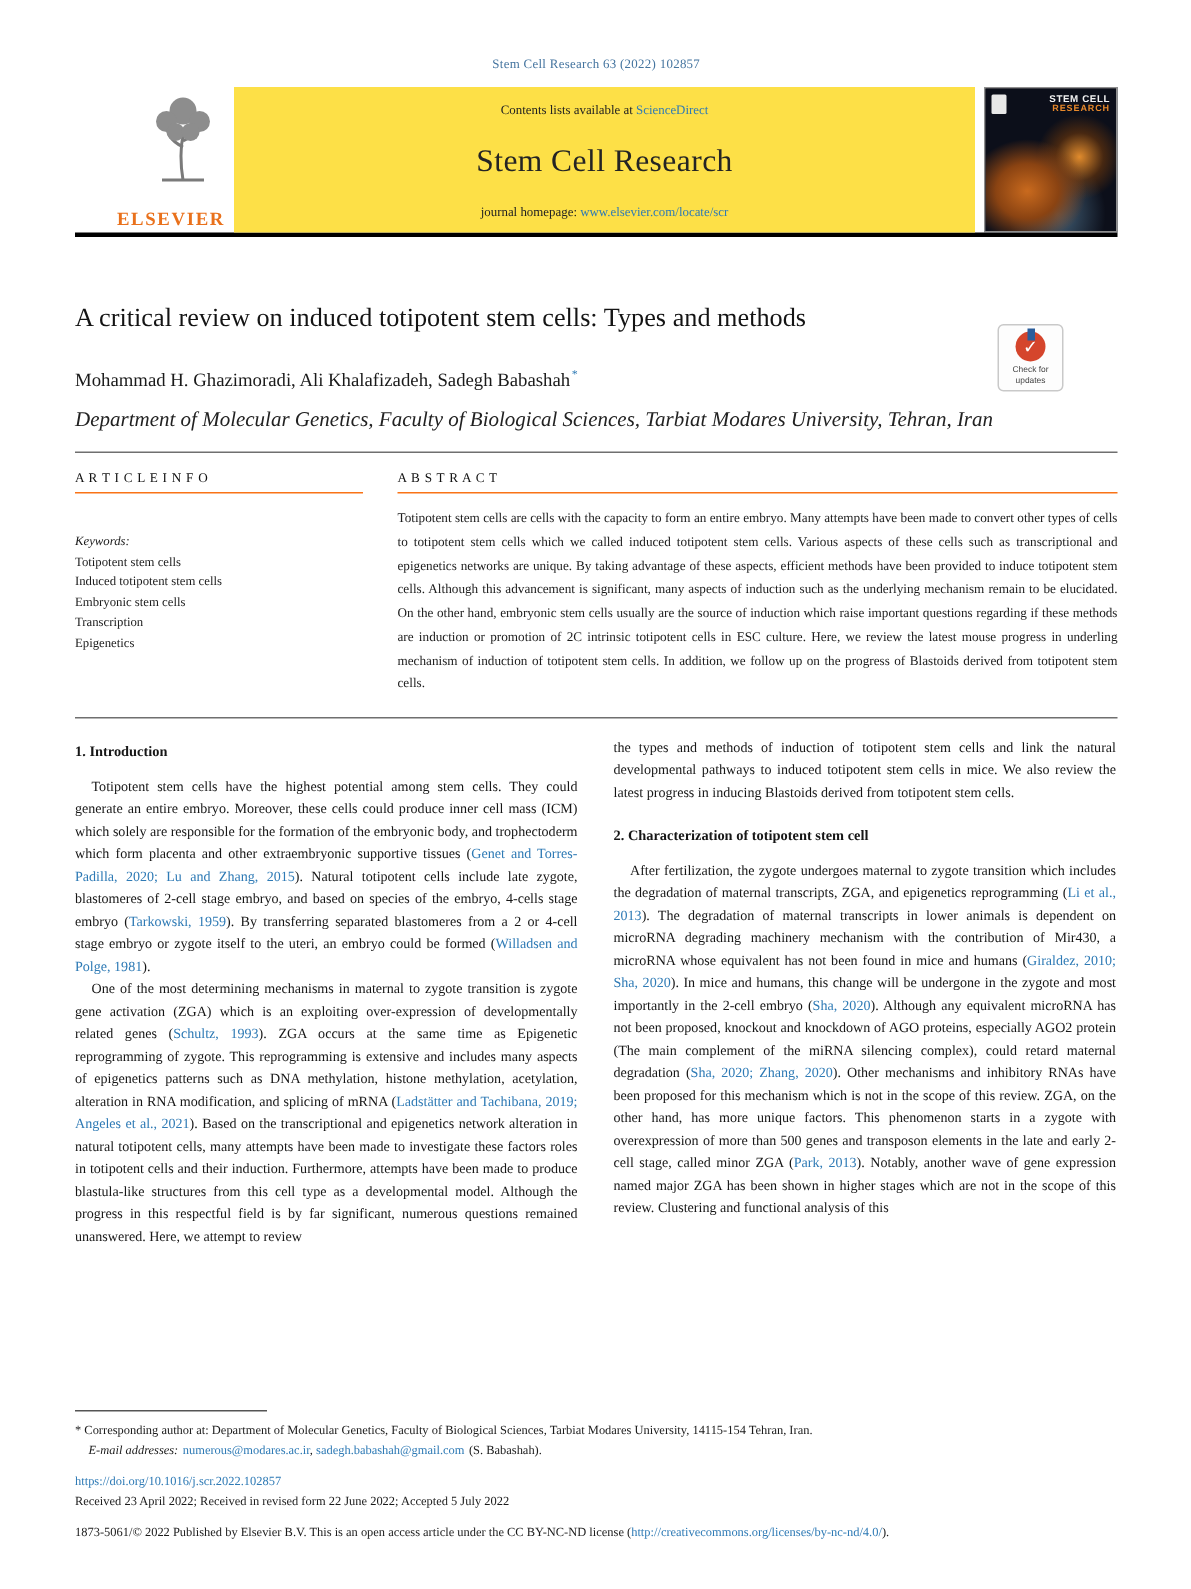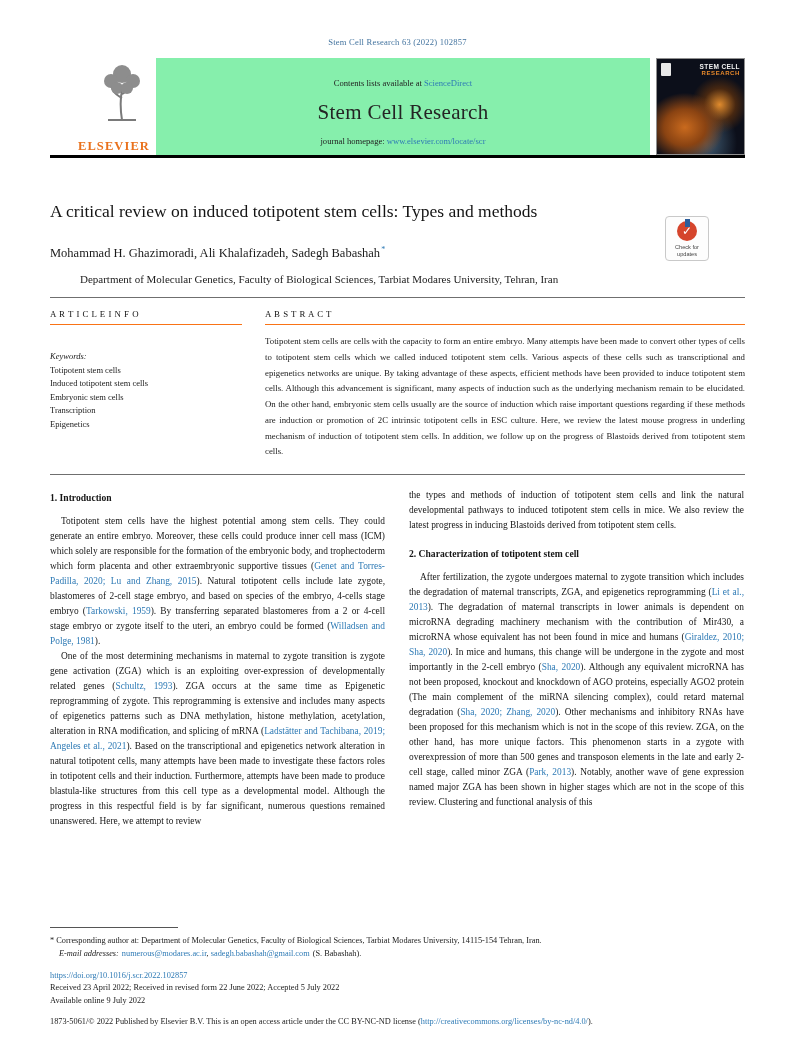--- a/index.html
+++ b/index.html
@@ -15,21 +15,21 @@
   }
   .lnk{color:#2e7ab5;text-decoration:none;cursor:pointer;}
   .journal-ref{
     padding-top:37px;text-align:center;
     font-size:8.6px;color:#44749f;letter-spacing:.2px;
   }
   
   .header-band{display:flex;align-items:stretch;height:97px;margin-top:11px;}
   .logo-block{width:100px;flex:none;display:flex;flex-direction:column;align-items:flex-end;justify-content:space-between;padding:2px 0 1px;}
   .elsevier-word{font-size:12.5px;font-weight:bold;color:#e9711c;letter-spacing:1.1px;}
-  .center-box{flex:1;background:#86efac;margin:0 6px;display:flex;flex-direction:column;align-items:center;justify-content:space-between;padding:20px 0 9px;}
+  .center-box{flex:1;background:#fde047;margin:0 6px;display:flex;flex-direction:column;align-items:center;justify-content:space-between;padding:10px 0 9px;}
   .contents-line{font-size:8.6px;color:#222;}
   .journal-name{font-size:21px;color:#242424;letter-spacing:.3px;}
   .homepage-line{font-size:8.6px;color:#222;}
   .cover{width:89px;flex:none;position:relative;overflow:hidden;border:1px solid #8f8f8f;background:#0c0f1a;box-sizing:border-box;}
   .cover-art{position:absolute;inset:0;
     background:
       radial-gradient(55px 48px at 32% 72%, #c96a1e 0%, #8a4312 38%, rgba(20,10,5,0) 72%),
       radial-gradient(38px 38px at 72% 48%, #e08b2d 0%, rgba(120,60,10,.55) 42%, rgba(0,0,0,0) 75%),
       radial-gradient(46px 56px at 55% 88%, #44627a 0%, rgba(0,0,0,0) 70%),
       #0c0f1a;}
@@ -41,21 +41,21 @@
   
   .title-row{position:relative;}
   .article-title{margin:42px 0 0;font-size:17.5px;font-weight:400;line-height:1.3;color:#141414;max-width:600px;}
   .crossmark{position:absolute;top:16px;right:36px;width:38px;border:1px solid #c9c9c9;border-radius:4px;padding:4px 2px 3px;text-align:center;background:#fdfdfd;}
   .cm-circle{width:20px;height:20px;border-radius:50%;background:#d5452c;margin:0 auto;position:relative;}
   .cm-check{color:#fff;font-size:12px;line-height:20px;display:block;font-family:"Liberation Sans",sans-serif;}
   .cm-tab{position:absolute;top:-2px;left:8px;width:5px;height:8px;background:#2b5d9b;}
   .cm-label{font-family:"Liberation Sans",sans-serif;font-size:5.6px;color:#444;margin-top:3px;line-height:1.2;}
   .authors{margin-top:22px;font-size:12.5px;color:#1a1a1a;}
   .corr-mark{color:#2e7ab5;font-size:8px;vertical-align:super;margin-left:1px;}
-  .affiliation{margin-top:12px;font-size:11px;color:#222;margin-left:30px;}
+  .affiliation{margin-top:12px;font-size:14px;font-style:italic;color:#222;}
   .rule-thin{border:0;border-top:1px solid #6f6f6f;margin:12px 0 0;}
   
   .info-section{display:flex;padding:11px 0 14px;}
   .info-left{width:192px;flex:none;}
   .info-right{flex:1;margin-left:23px;}
   .small-heading{font-size:8.8px;letter-spacing:.5px;color:#111;padding-bottom:5px;border-bottom:1px solid #f97316;}
   .keywords{margin-top:25px;font-size:8.5px;line-height:13.6px;}
   .kw-label{font-style:italic;}
   .abstract-text{margin-top:9px;font-size:8.8px;line-height:15.8px;text-align:justify;color:#1c1c1c;}
   
@@ -180,19 +180,18 @@
   <div class="footer">
     <div class="footnote-rule"></div>
     <div>* Corresponding author at: Department of Molecular Genetics, Faculty of Biological Sciences, Tarbiat Modares University, 14115-154 Tehran, Iran.</div>
     <div class="fn-email">
       <span class="kw-label">E-mail addresses:</span><span class="lnk">numerous@modares.ac.ir</span><span>,</span> <span class="lnk">sadegh.babashah@gmail.com</span><span class="fn-suffix">(S. Babashah).</span>
     </div>
     <div class="doi-line">
       <span class="lnk">https://doi.org/10.1016/j.scr.2022.102857</span>
     </div>
     <div>Received 23 April 2022; Received in revised form 22 June 2022; Accepted 5 July 2022</div>
-    <div>Available online 9 July 2022</div>
     <div class="copyright-line">
       <span>1873-5061/© 2022 Published by Elsevier B.V. This is an open access article under the CC BY-NC-ND license (</span><span class="lnk">http://creativecommons.org/licenses/by-nc-nd/4.0/</span><span>).</span>
     </div>
   </div>
 
 </div>
 
 </body></html>

